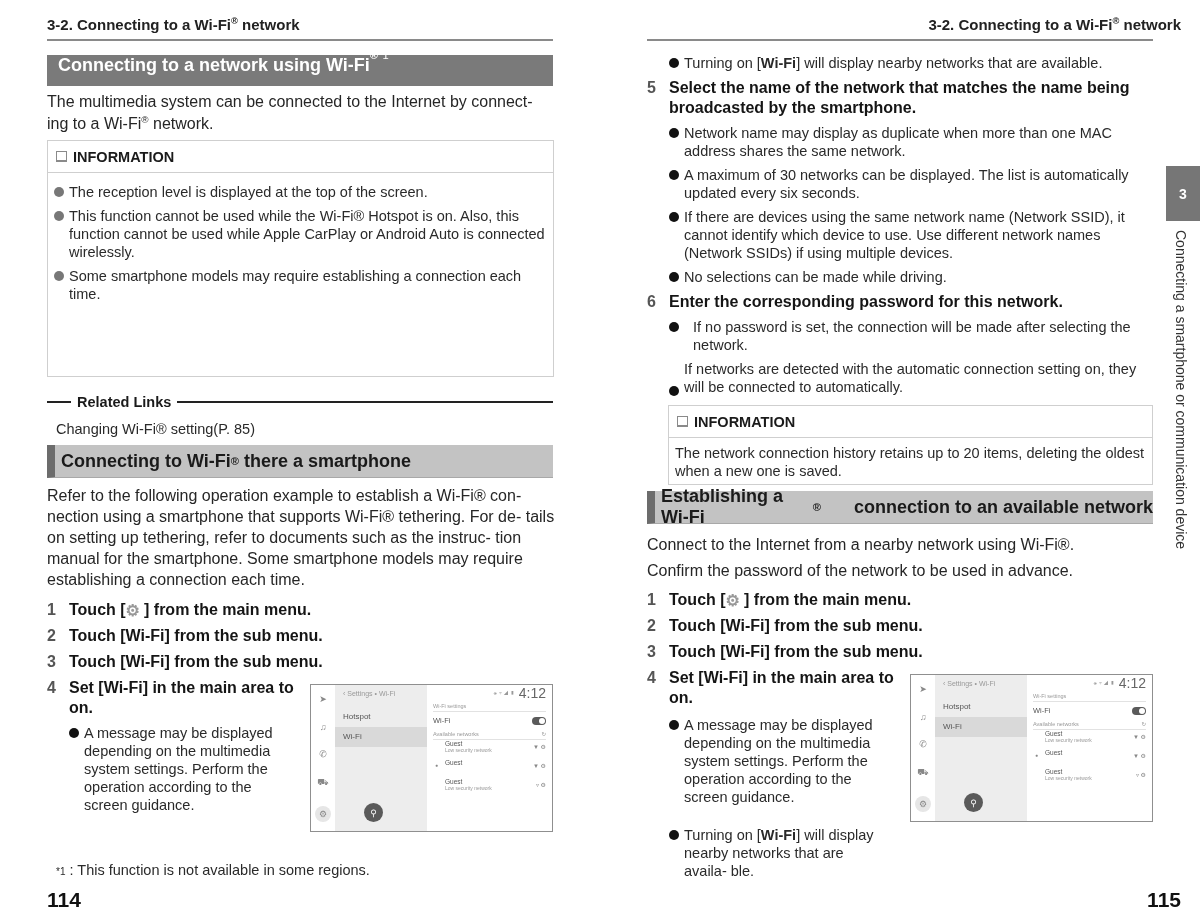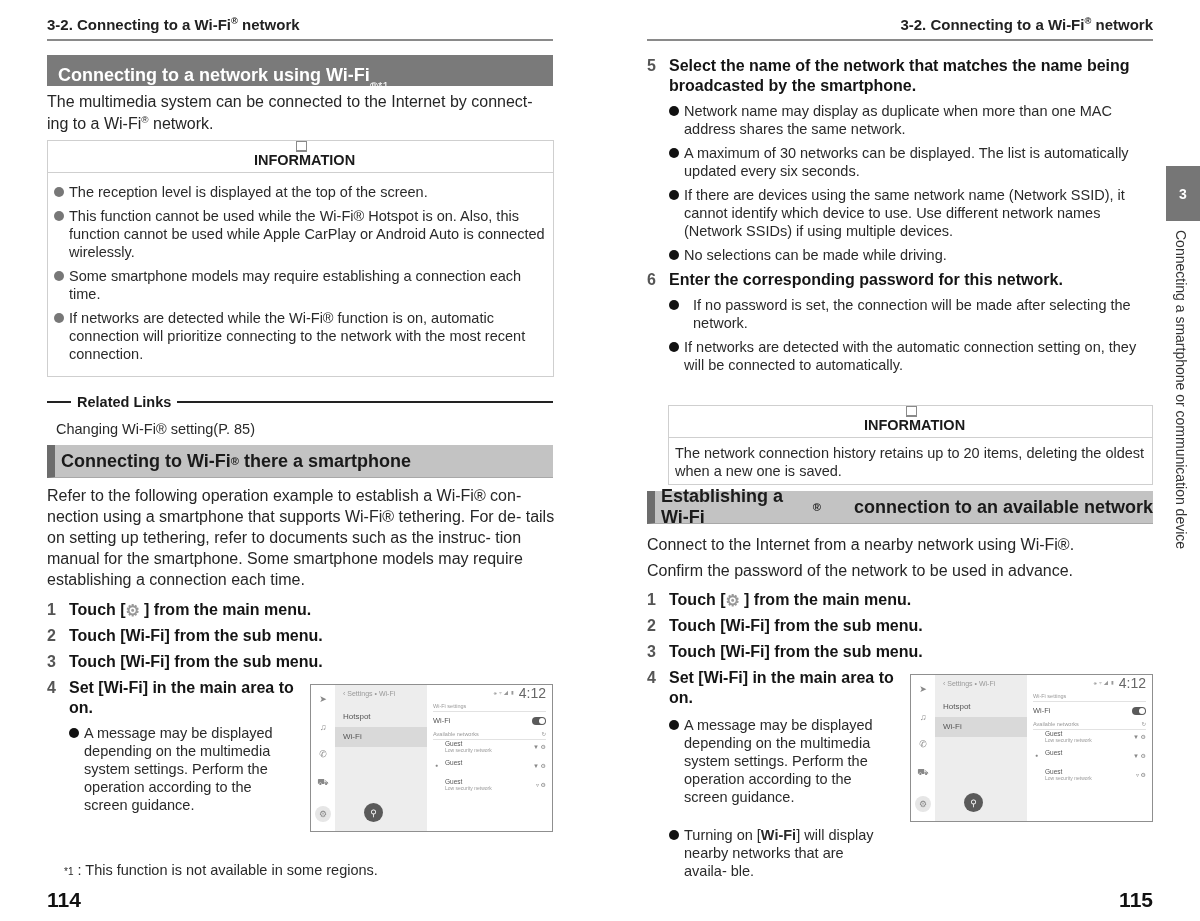--- a/index.html
+++ b/index.html
@@ -1,36 +1,36 @@
 <!DOCTYPE html>
 <html><head>
 <meta charset="utf-8">
 <style>
   html, body { margin:0; padding:0; background:#ffffff; }
   body { width:1200px; height:921px; position:relative; overflow:hidden;
          font-family:"Liberation Sans", sans-serif; color:#222; }
-  .page { position:absolute; top:0; height:805px; }
+  .page { position:absolute; top:0; height:805px;padding-left:28px; }
   #page-left { left:0; width:600px; }
   #page-right { left:600px; width:600px; }
 
   .running-head { position:absolute; top:16px; font-size:15px; font-weight:bold; color:#222; }
   .head-rule { position:absolute; top:39px; height:2px; background:#8a8a8a; }
   sup { font-size:0.62em; vertical-align:super; line-height:0; }
 
   .sec-dark { position:absolute; background:#7a7a7a; color:#fff; font-weight:bold;
-              font-size:18px; padding:0 11px; box-sizing:border-box; display:flex; align-items:flex-end; }
+              font-size:18px; padding:0 11px; box-sizing:border-box; display:flex; align-items:flex-start; }
   .sec-light { position:absolute; background:#c3c3c3; color:#1a1a1a; font-weight:bold;
                font-size:18px; border-left:8px solid #6c6c6c; padding-left:6px; box-sizing:border-box;
                display:flex; align-items:center; border-bottom:1px solid #a8a8a8; }
 
   .body-text { position:absolute; font-size:16px; line-height:22px; color:#262626; }
 
   .info-box { position:absolute; border:1px solid #cfcfcf; box-sizing:border-box; }
   .info-head { height:31px; border-bottom:1px solid #cfcfcf; display:flex; align-items:center;
-               padding-left:8px; font-weight:bold; font-size:14.5px; color:#1a1a1a;flex-direction:column; }
+               padding-left:8px; font-weight:bold; font-size:14.5px; color:#1a1a1a; }
   .book-icon { width:11px; height:11px; border:1px solid #8a8a8a; border-bottom-width:2px;
                margin-right:6px; box-sizing:border-box; }
   .info-body { padding:6px 6px 6px 6px; font-size:14.5px; line-height:18px; color:#2a2a2a; }
 
   .bullet { display:flex; margin-bottom:6px; font-size:14.5px; line-height:18px; color:#2a2a2a; }
   .bullet .dot { flex:none; width:10px; height:10px; border-radius:50%; background:#777;
                  margin-top:4px; margin-right:5px; }
   .bullet.black .dot { background:#111; }
 
   .step { display:flex; font-weight:bold; font-size:16px; line-height:20px; color:#151515; margin-bottom:6px; }
@@ -58,21 +58,21 @@
   .scr-status .time { font-size:14px; color:#666; }
   .scr-label { font-size:5.5px; color:#999; border-bottom:1px solid #e2e2e2; padding:2px 0; }
   .scr-row { display:flex; justify-content:space-between; align-items:center; font-size:7.5px; color:#555; height:17px; }
   .toggle { width:14px; height:8px; border-radius:4px; background:#5a5a5a; position:relative; }
   .toggle::after { content:""; position:absolute; right:1px; top:1px; width:6px; height:6px; border-radius:50%; background:#fff; }
   .net { padding-left:12px; font-size:6.5px; color:#555; height:19px; position:relative; }
   .net .sub { font-size:5px; color:#999; }
   .net .ic { position:absolute; right:0; top:3px; font-size:6px; color:#888; }
   .net .lock { position:absolute; left:2px; top:3px; font-size:5px; color:#888; }
 
-  .footnote { position:absolute; font-size:14.5px; color:#2a2a2a;margin-left:8px; }
+  .footnote { position:absolute; font-size:14.5px; color:#2a2a2a; }
   .footnote .mark { font-size:10px; }
   .page-num { position:absolute; top:888px; font-size:21px; font-weight:bold; color:#111; }
 
   .side-tab { position:absolute; left:1166px; top:166px; width:34px; height:55px; background:#767676;
               color:#fff; font-weight:bold; font-size:14px; display:flex; align-items:center; justify-content:center; }
   .side-text { position:absolute; left:1169px; top:230px; width:20px; height:330px;
                writing-mode:vertical-rl; font-size:14px; color:#333; white-space:nowrap; }
 </style>
 </head>
 <body>
@@ -102,24 +102,20 @@
           <span>The reception level is displayed at the top of the screen.</span>
         </div>
       <div class="bullet">
           <span class="dot"></span>
           <span>This function cannot be used while the Wi-Fi® Hotspot is on. Also, this function cannot be used while Apple CarPlay or Android Auto is connected wirelessly.</span>
         </div>
       <div class="bullet">
           <span class="dot"></span>
           <span>Some smartphone models may require establishing a connection each time.</span>
         </div>
-      <div class="bullet">
-          <span class="dot"></span>
-          <span>If networks are detected while the Wi-Fi® function is on, automatic connection will prioritize connecting to the network with the most recent connection.</span>
-        </div>
     </div>
   </div>
 
   <div class="related" style="left:47px; top:394px; width:506px;">
     <span class="ln" style="width:24px; margin-right:6px;"></span>
     <span>Related Links</span>
     <span class="ln" style="flex:1; margin-left:6px;"></span>
   </div>
   <div class="link-text" style="left:56px; top:421px;">Changing Wi-Fi® setting(P. 85)</div>
 
@@ -189,20 +185,24 @@
 
   <div class="footnote" style="left:56px; top:862px;"><span class="mark">*1</span><span> : This function is not available in some regions.</span></div>
   <div class="page-num" style="left:47px;">114</div>
 </div>
 
 <div class="page" id="page-right">
   <div class="running-head" style="right:47px;"><span>3-2. Connecting to a Wi-Fi</span><sup>®</sup><span> network</span></div>
   <div class="head-rule" style="left:47px; width:506px;"></div>
 
   <div style="position:absolute; left:47px; top:54px; width:510px;">
+    <div class="bullet black" style="margin-left:22px;">
+        <span class="dot"></span>
+        <span><span>Turning on [</span><b>Wi-Fi</b><span>] will display nearby networks that are available.</span></span>
+      </div>
     <div class="step" style="margin-top:2px;">
         <span class="num">5</span>
         <span>Select the name of the network that matches the name being broadcasted by the smartphone.</span>
       </div>
     <div class="bullet black" style="margin-left:22px;">
         <span class="dot"></span>
         <span>Network name may display as duplicate when more than one MAC address shares the same network.</span>
       </div>
     <div class="bullet black" style="margin-left:22px;">
         <span class="dot"></span>
@@ -217,21 +217,21 @@
         <span>No selections can be made while driving.</span>
       </div>
     <div class="step">
         <span class="num">6</span>
         <span>Enter the corresponding password for this network.</span>
       </div>
     <div class="bullet black" style="margin-left:22px;gap:9px;">
         <span class="dot"></span>
         <span>If no password is set, the connection will be made after selecting the network.</span>
       </div>
-    <div class="bullet black" style="margin-left:22px;">
+    <div class="bullet black" style="margin-left:22px;align-items:flex-end;">
         <span class="dot"></span>
         <span>If networks are detected with the automatic connection setting on, they will be connected to automatically.</span>
       </div>
   </div>
 
   <div class="info-box" style="left:68px; top:405px; width:485px; height:80px;">
     <div class="info-head">
         <span class="book-icon"></span>
         <span>INFORMATION</span>
       </div>

